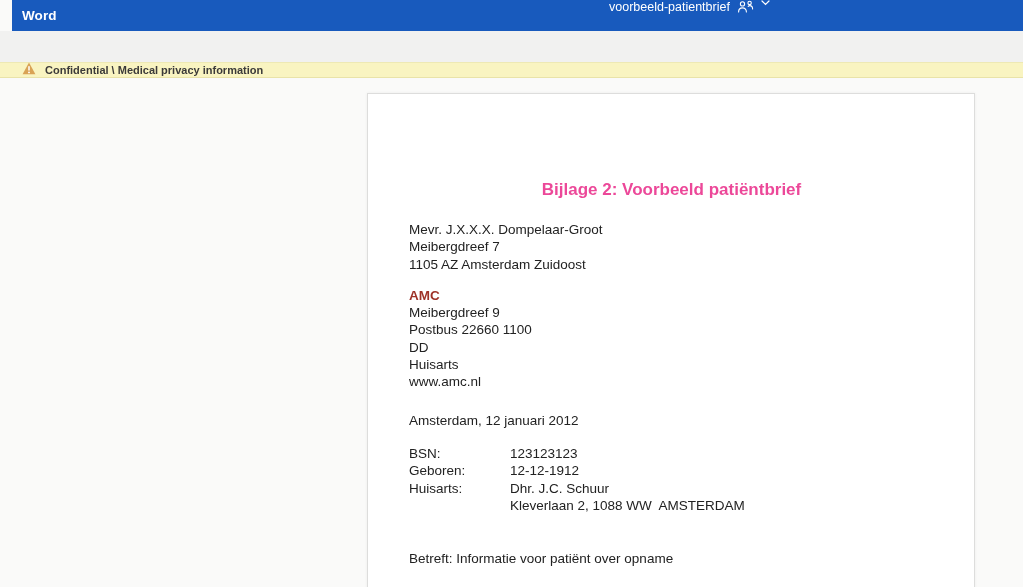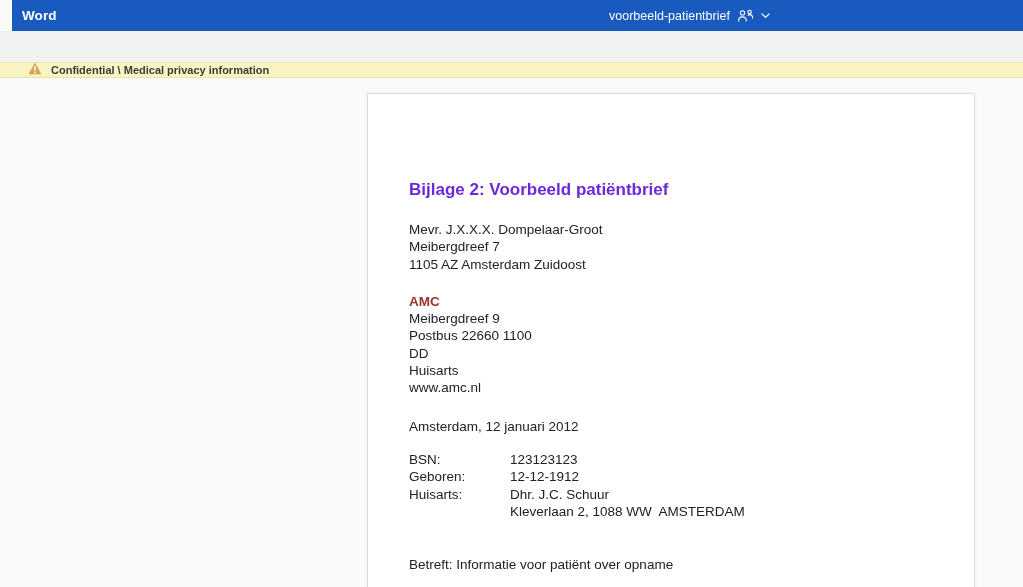--- a/index.html
+++ b/index.html
@@ -16,40 +16,40 @@
     background: #185abd;
   }
   .app-name {
     position: absolute; left: 10px; top: 0;
     height: 31px; line-height: 31px;
     color: #ffffff; font-size: 13.5px; font-weight: bold;
     letter-spacing: 0.1px;
   }
   .doc-title-group {
     position: absolute; left: 597px; top: 0; height: 31px;
-    display: flex; align-items: center; gap: 7px;
+    display: flex; align-items: flex-start; gap: 7px;
     color: #ffffff; font-size: 12.5px;
     cursor: pointer;
   }
   .doc-title-group svg { display: block; }
   
   .ribbon-strip {
     position: absolute; left: 0; top: 31px;
     width: 1023px; height: 31px;
     background: #f1f1f0;
   }
   
   .conf-banner {
     position: absolute; left: 0; top: 62px;
     width: 1023px; height: 16px;
     background: #f9f4c1;
     border-top: 1px solid #eee9b4;
     border-bottom: 1px solid #e9e3a9;
     display: flex; align-items: center;
-    padding-left: 28px; gap: 9px;
+    padding-left: 22px; gap: 9px;
   }
   .conf-banner .banner-text {
     font-size: 11px; font-weight: bold; color: #3b3a39;
   }
   
   .canvas {
     position: absolute; left: 0; top: 87px;
     width: 1023px; height: 500px;
     background: #fafaf9;
   }
@@ -60,24 +60,24 @@
     border: 1px solid #dddddc;
     box-shadow: 0 0 3px rgba(0,0,0,0.06);
     padding: 86px 40px 0 41px;
     color: #222222;
     font-size: 13.5px;
     line-height: 17.3px;
     cursor: text;
   }
   .doc-heading {
     font-size: 17px; line-height: 20px;
-    font-weight: bold; color: #6d28d9;
+    font-weight: bold; color: #ec4899; text-align: center;
   }
   .recipient-block { margin-top: 21px; }
-  .sender-block { margin-top: 20px; }
+  .sender-block { margin-top: 14px; }
   .sender-name { font-weight: bold; color: #9e3228; }
   .dd-line { display: flex; flex-direction: column; }
   .dd-label { display: inline-block; width: 49px; }
   .dateline { margin-top: 21px; }
   .details-block { margin-top: 16px; }
   .detail-row { display: flex; }
   .detail-label { display: inline-block; width: 101px; flex: 0 0 101px; }
   .detail-value { white-space: pre-wrap; }
   .subject-line { margin-top: 36px; }
 </style>

